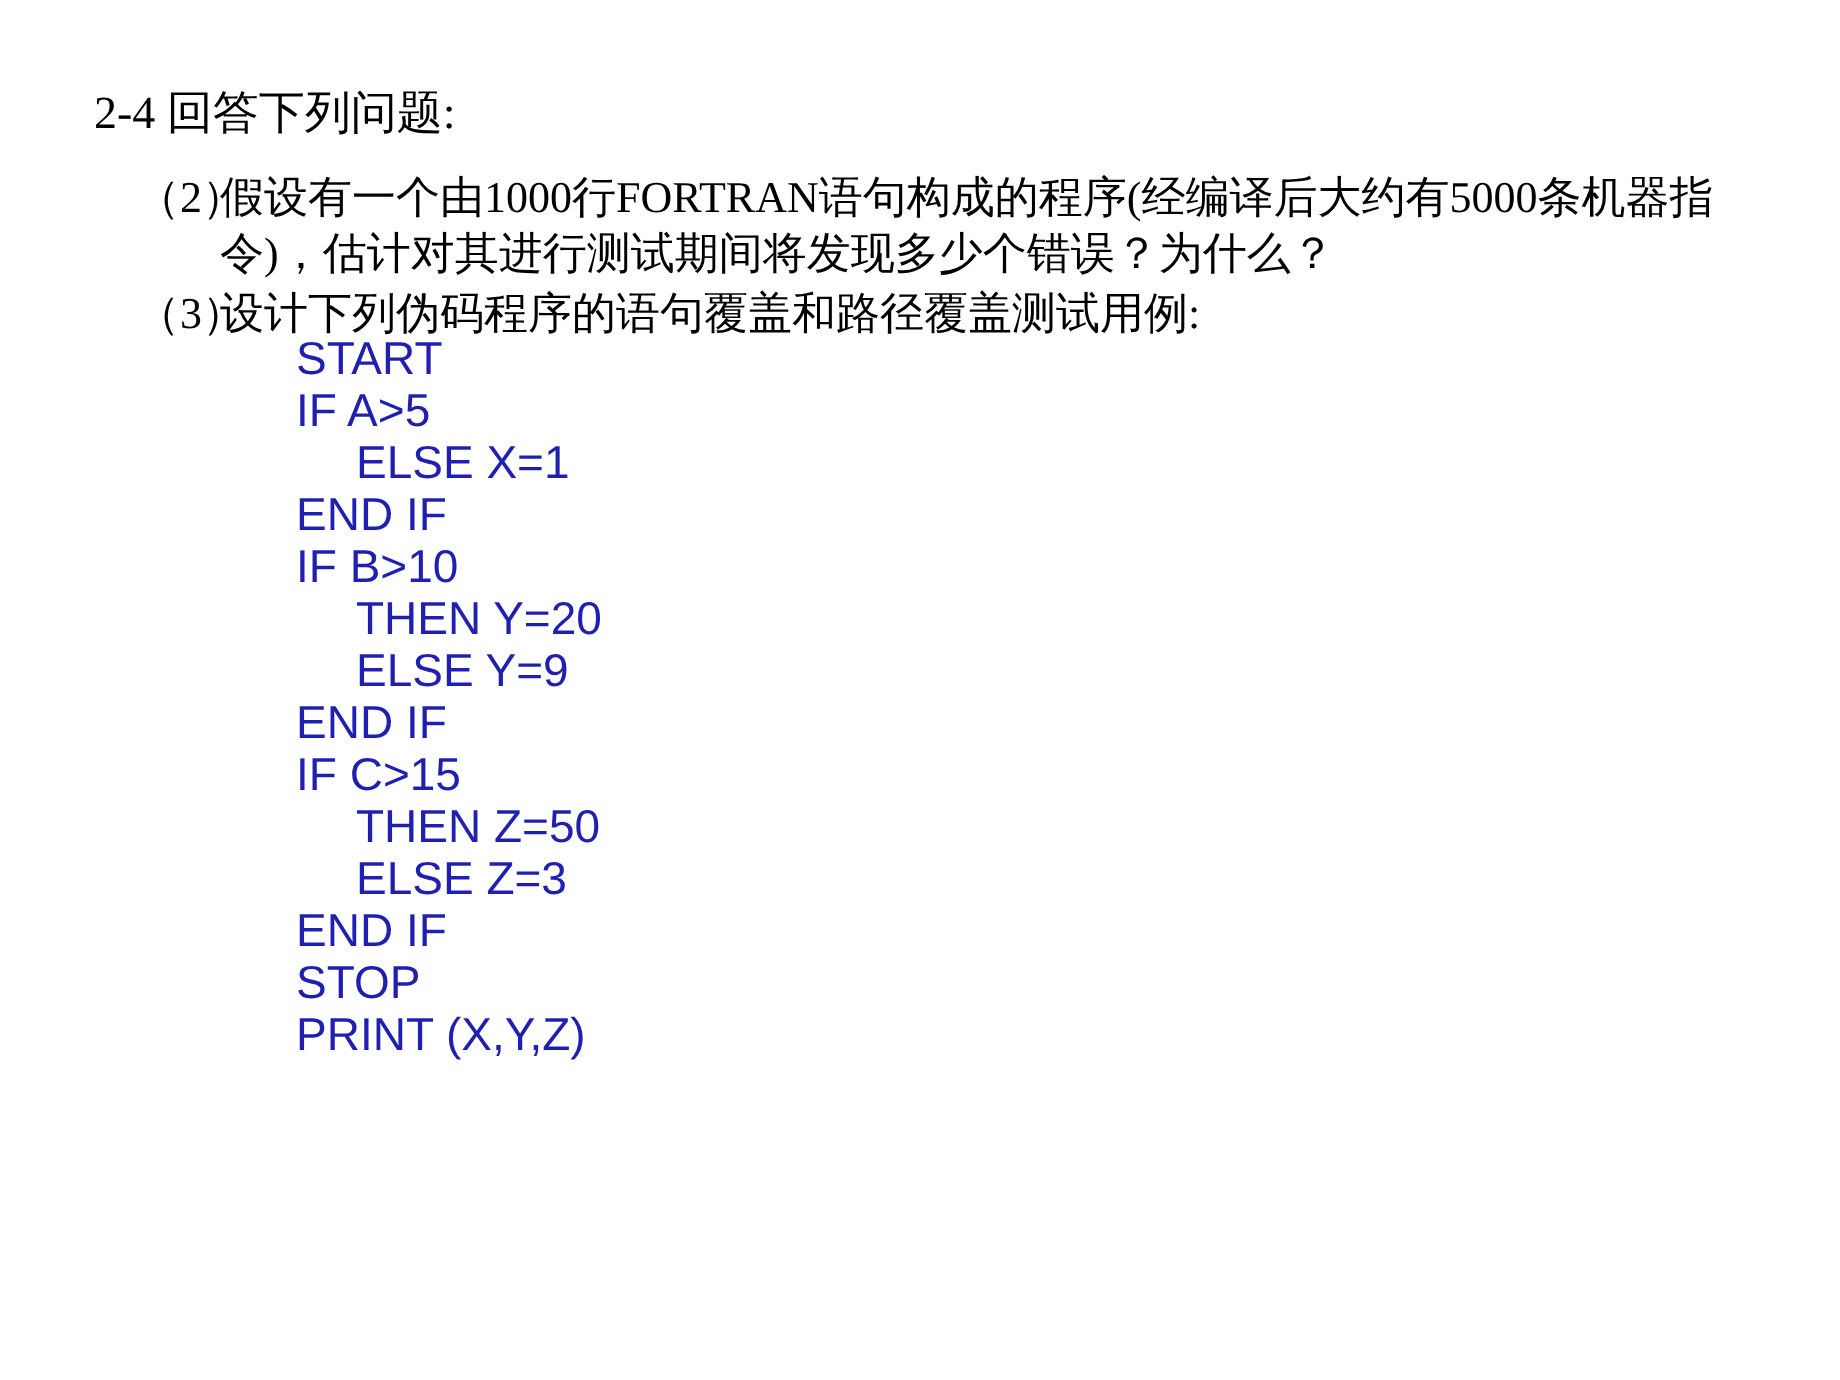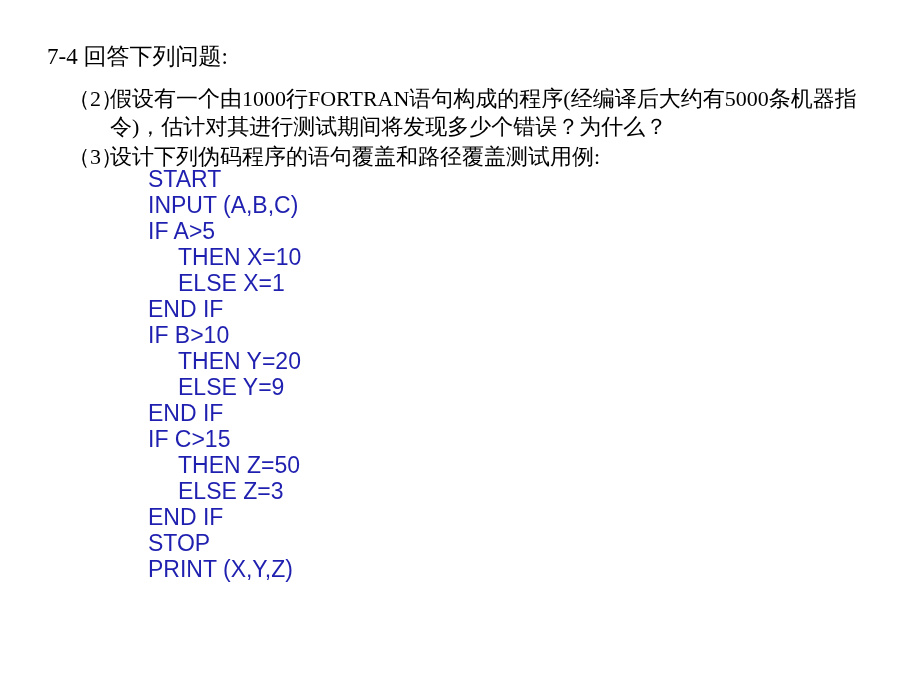--- a/index.html
+++ b/index.html
@@ -85,41 +85,39 @@
   }
   .code-line.indent {
     padding-left: 30px;
   }
 </style>
 </head>
 <body>
 
 <div class="slide">
 
-  <div class="heading">7-4 回答下列问题:</div>
+  <div class="heading">2-4 回答下列问题:</div>
 
   <div class="qlist">
 
     <div class="qitem">
       <span class="marker">（2）</span>
       <span class="qtext">假设有一个由1000行FORTRAN语句构成的程序(经编译后大约有5000条机器指令)，估计对其进行测试期间将发现多少个错误？为什么？</span>
     </div>
 
     <div class="qitem q3">
       <span class="marker">（3）</span>
       <span class="qtext">设计下列伪码程序的语句覆盖和路径覆盖测试用例:</span>
     </div>
 
   </div>
 
   <div class="code-block">
     <span class="code-line">START</span>
-    <span class="code-line">INPUT (A,B,C)</span>
     <span class="code-line">IF A&gt;5</span>
-    <span class="code-line indent">THEN X=10</span>
     <span class="code-line indent">ELSE X=1</span>
     <span class="code-line">END IF</span>
     <span class="code-line">IF B&gt;10</span>
     <span class="code-line indent">THEN Y=20</span>
     <span class="code-line indent">ELSE Y=9</span>
     <span class="code-line">END IF</span>
     <span class="code-line">IF C&gt;15</span>
     <span class="code-line indent">THEN Z=50</span>
     <span class="code-line indent">ELSE Z=3</span>
     <span class="code-line">END IF</span>

